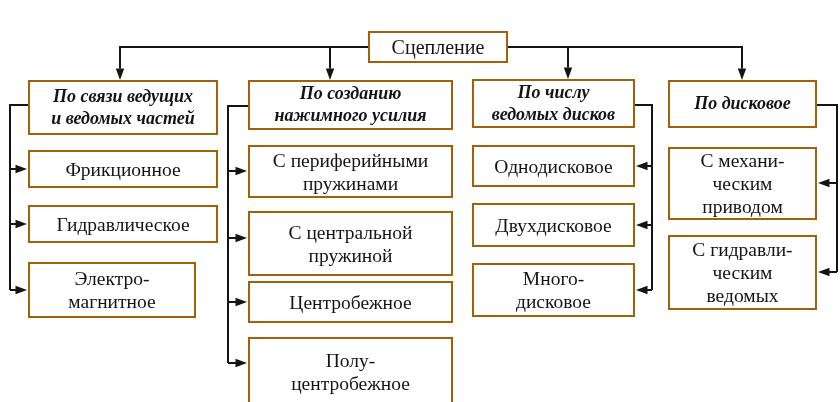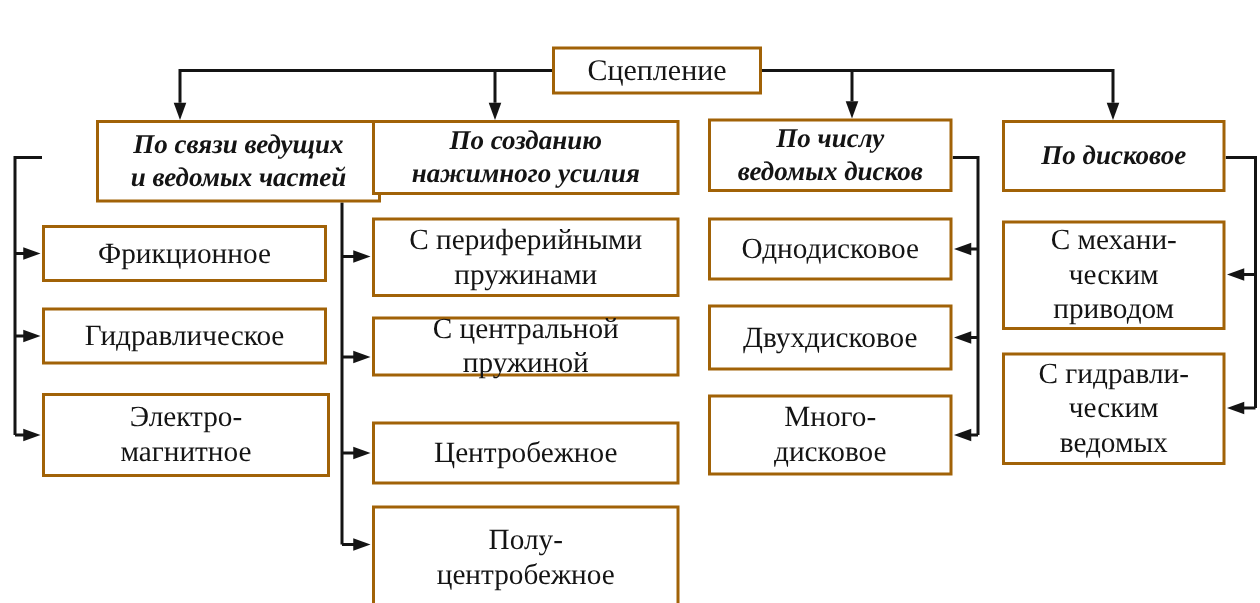--- a/index.html
+++ b/index.html
@@ -104,32 +104,32 @@
       <path d="M 817 105 H 837 V 272"></path>
       <path d="M 837 183 H 829"></path>
         <polygon points="818,183 829.5,178.8 829.5,187.2"></polygon>
       <path d="M 837 272 H 829"></path>
         <polygon points="818,272 829.5,267.8 829.5,276.2"></polygon>
     </g>
   </svg>
 
   <div class="box root" style="left:368px; top:31px; width:140px; height:32px;">Сцепление</div>
 
-  <div class="box hdr" style="left:28px; top:80px; width:190px; height:55px;margin-left:36px;">По связи ведущих
+  <div class="box hdr" style="left:28px; top:80px; width:190px; height:55px;">По связи ведущих
 и ведомых частей</div>
   <div class="box itm" style="left:28px; top:205px; width:190px; height:38px;">Гидравлическое</div>
   <div class="box itm" style="left:28px; top:150px; width:190px; height:38px;">Фрикционное</div>
-  <div class="box itm" style="left:28px; top:262px; width:192px; height:56px;">Электро-
+  <div class="box itm" style="left:28px; top:262px; width:168px; height:56px;">Электро-
 магнитное</div>
 
   <div class="box hdr" style="left:248px; top:80px; width:205px; height:50px;">По созданию
 нажимного усилия</div>
   <div class="box itm" style="left:248px; top:145px; width:205px; height:53px;">С периферийными
 пружинами</div>
-  <div class="box itm" style="left:248px; top:211px; width:205px; height:40px;">С центральной
+  <div class="box itm" style="left:248px; top:211px; width:205px; height:65px;">С центральной
 пружиной</div>
   <div class="box itm" style="left:248px; top:281px; width:205px; height:42px;">Центробежное</div>
   <div class="box itm" style="left:248px; top:337px; width:205px; height:69px;">Полу-
 центробежное</div>
 
   <div class="box hdr" style="left:472px; top:79px; width:163px; height:49px;">По числу
 ведомых дисков</div>
   <div class="box itm" style="left:472px; top:145px; width:163px; height:42px;">Однодисковое</div>
   <div class="box itm" style="left:472px; top:203px; width:163px; height:44px;">Двухдисковое</div>
   <div class="box itm" style="left:472px; top:263px; width:163px; height:54px;">Много-

